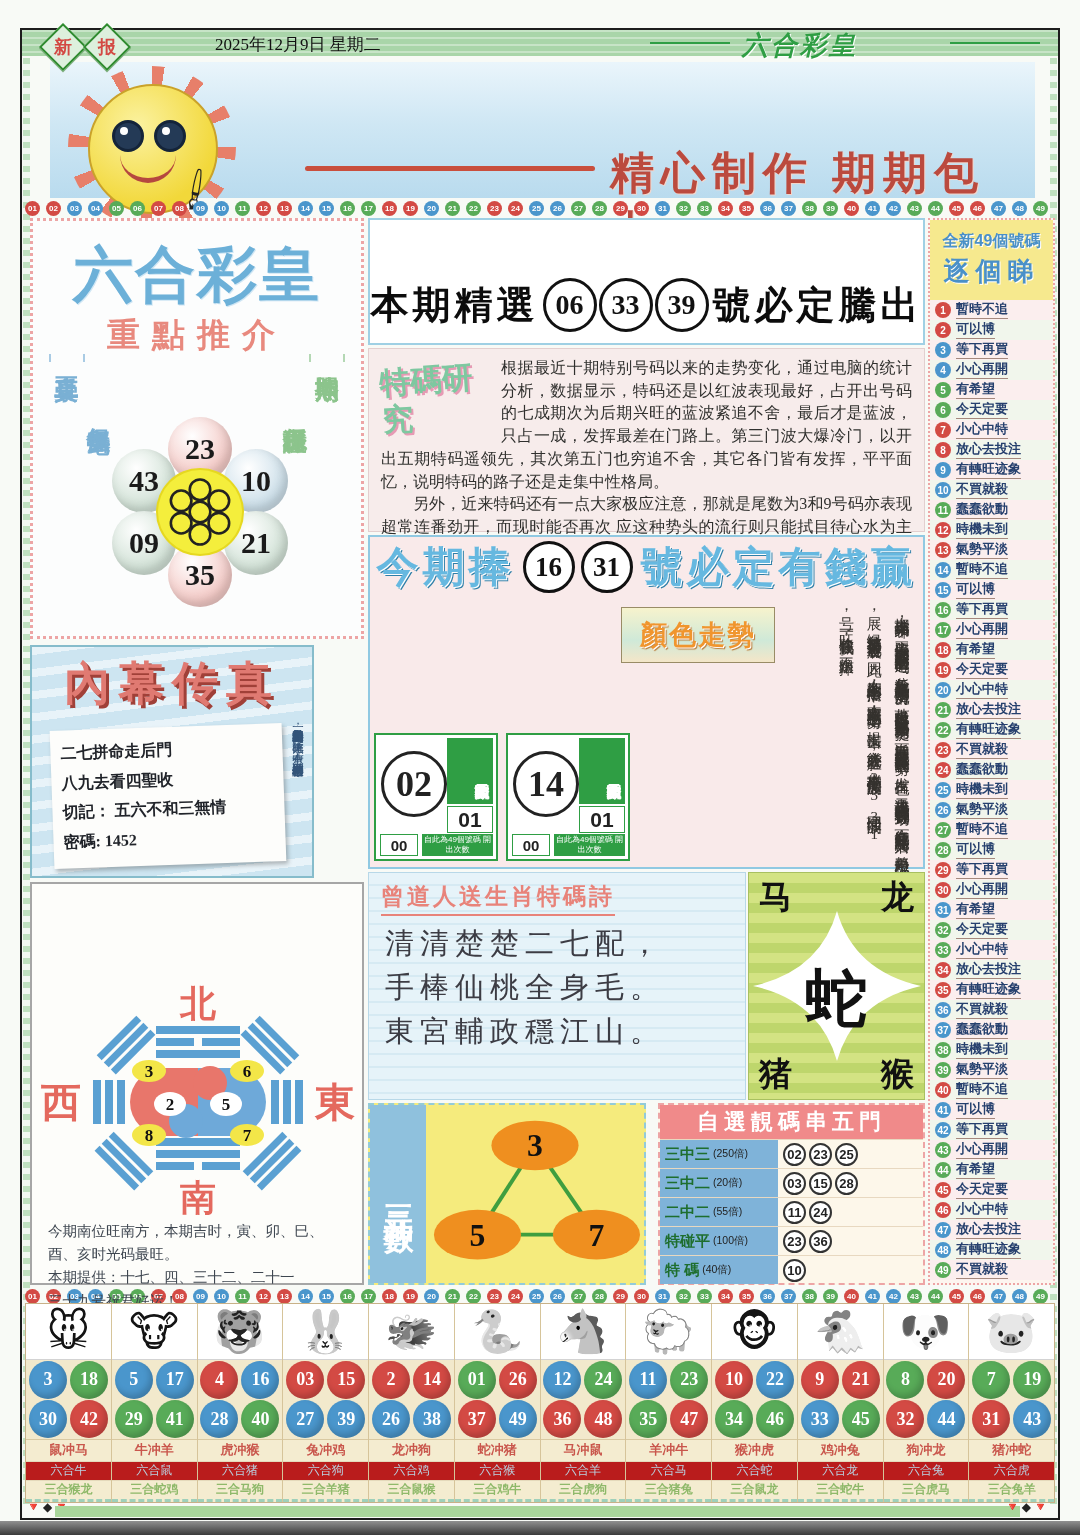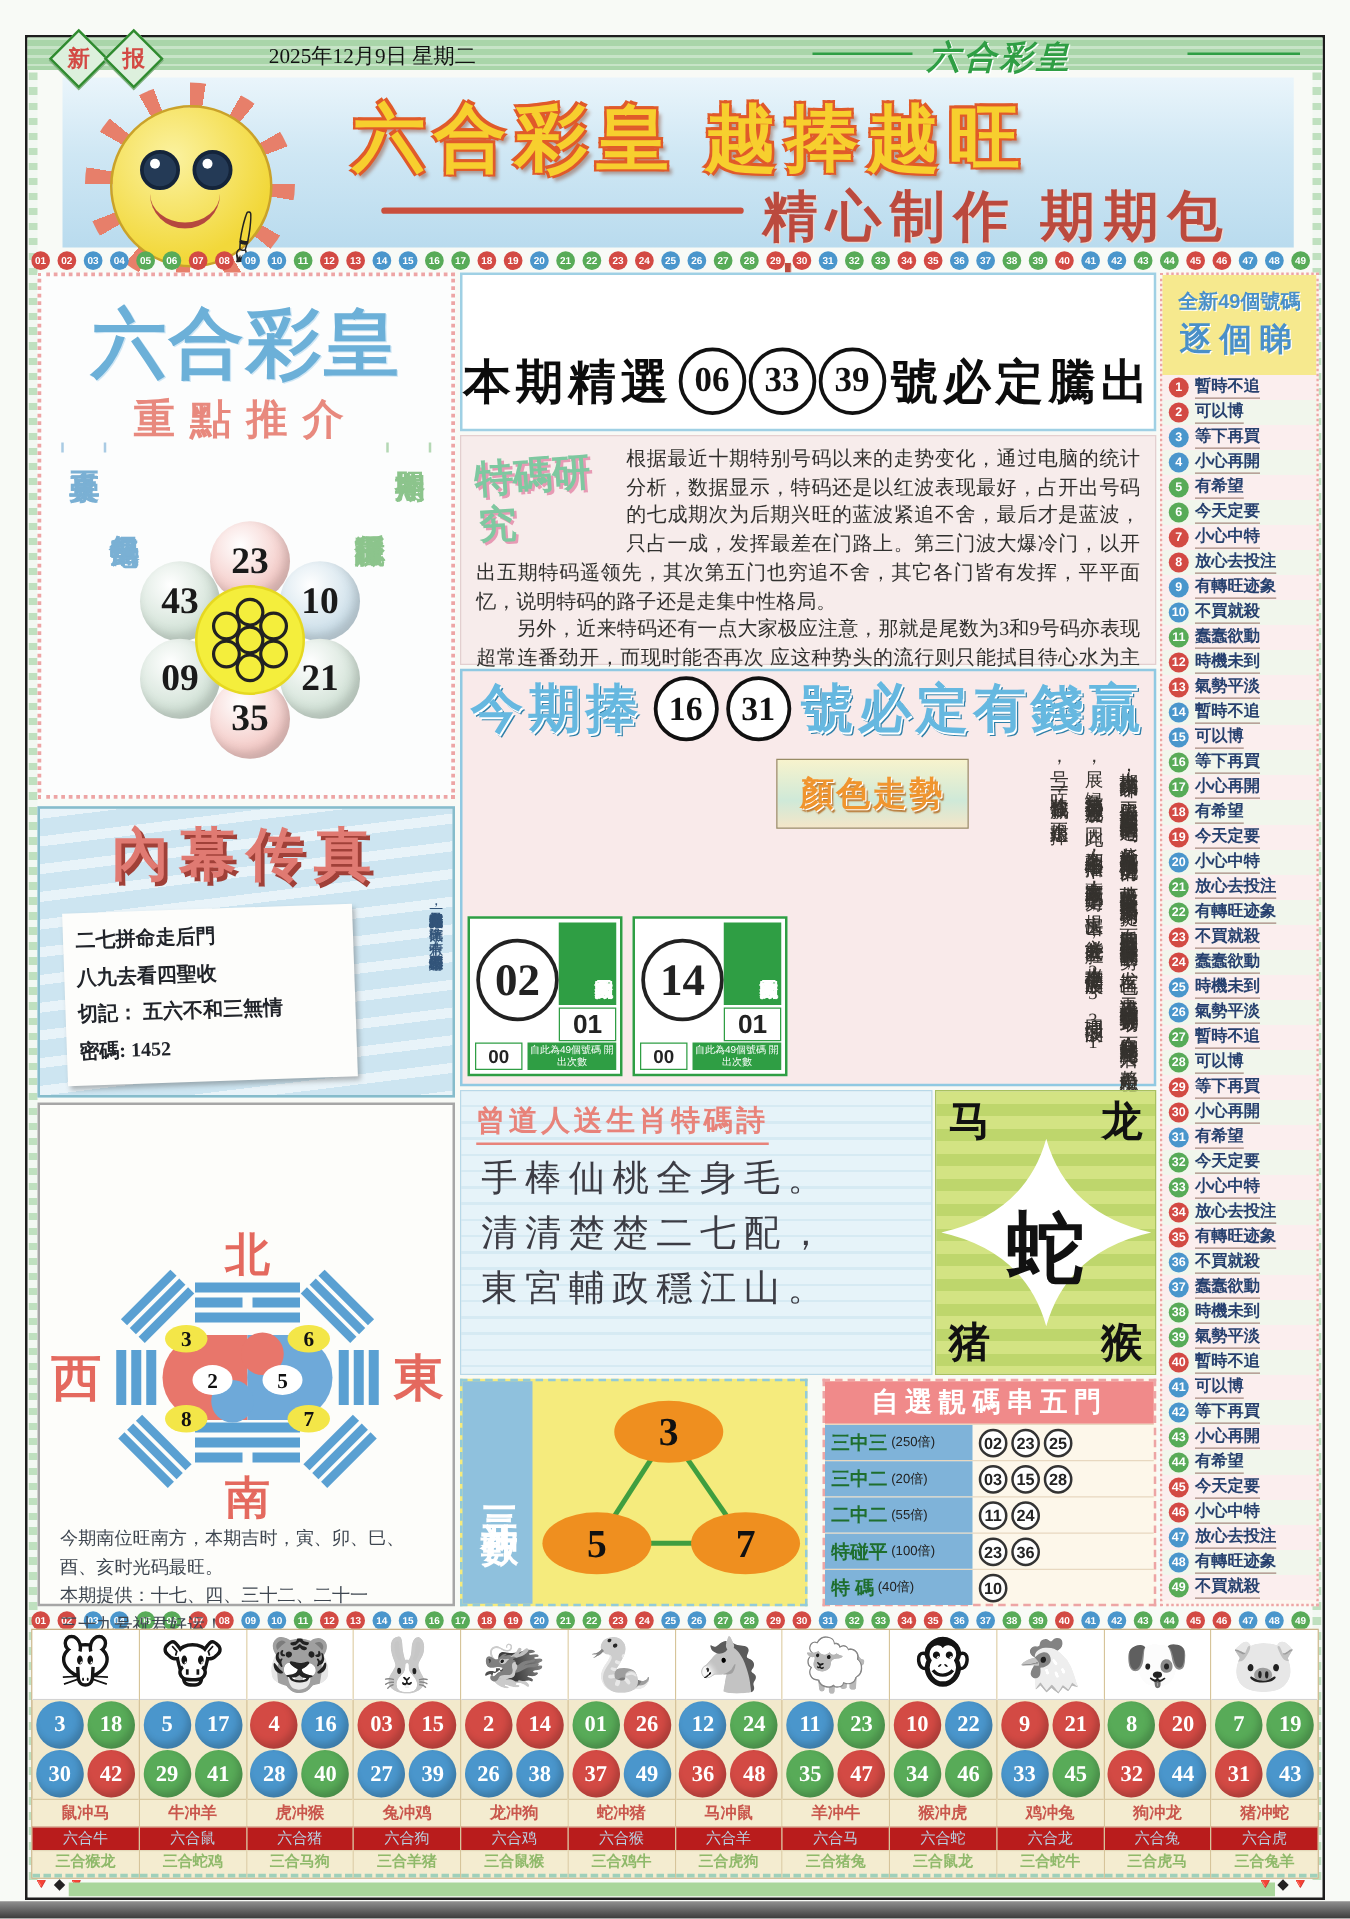--- a/index.html
+++ b/index.html
@@ -71,21 +71,21 @@
   .flower{position:absolute;left:52px;top:196px;width:230px;height:190px;}
   .petal{position:absolute;width:64px;height:64px;border-radius:50%;display:flex;align-items:center;justify-content:center;
          font-size:30px;font-weight:bold;color:#1a1a1a;font-family:"Liberation Serif","DejaVu Serif",serif;
          box-shadow:inset -4px -5px 8px rgba(90,90,90,.25);}
   .pos-top{left:83px;top:0;} .pos-ul{left:27px;top:32px;} .pos-ur{left:139px;top:32px;}
   .pos-ll{left:27px;top:94px;} .pos-lr{left:139px;top:94px;} .pos-bottom{left:83px;top:126px;}
   .fcenter{position:absolute;left:73px;top:53px;width:84px;height:84px;border-radius:50%;background:#f4ee3c;z-index:2;
            display:flex;align-items:center;justify-content:center;box-shadow:0 0 0 2px #e6d820;}
   .slogan{position:absolute;left:0;right:0;top:382px;text-align:center;font-size:36px;font-weight:bold;color:#e8972e;letter-spacing:5px;}
 
-  .lbox2{position:absolute;left:30px;top:645px;width:334px;height:233px;border:2px solid #86bccb;background:#cde5f1;
+  .lbox2{position:absolute;left:30px;top:645px;width:284px;height:233px;border:2px solid #86bccb;background:#cde5f1;
          background-image:repeating-linear-gradient(173deg,rgba(255,255,255,.55) 0 8px,rgba(205,229,241,0) 8px 22px);box-sizing:border-box;}
   .ititle{position:absolute;left:0;right:0;top:6px;text-align:center;font-size:46px;font-weight:bold;color:#e07a72;letter-spacing:8px;
           font-family:"Liberation Serif","DejaVu Serif",serif;text-shadow:3px 3px 0 #a04038;}
   .note{position:absolute;left:20px;top:80px;width:232px;height:138px;background:#fdfdfb;transform:rotate(-2deg);
         box-shadow:2px 3px 4px rgba(60,60,60,.35);padding:8px 10px;box-sizing:border-box;}
   .note div{font-size:16px;font-weight:bold;color:#21242a;line-height:1.85;font-family:"Liberation Serif","DejaVu Serif",serif;}
   .sidenote{position:absolute;right:6px;top:74px;height:148px;font-size:11.5px;color:#33557a;line-height:1.45;}
 
   .lbox3{position:absolute;left:30px;top:882px;width:334px;height:403px;border:2px solid #a6a6a6;background:#fdfdfa;box-sizing:border-box;}
   .mtitle{position:absolute;left:0;right:0;top:6px;text-align:center;font-size:42px;font-weight:bold;color:#5a9cc8;letter-spacing:2px;
@@ -233,21 +233,20 @@
         <div class="eye l">
             <div class="glint"></div>
           </div>
         <div class="eye r">
             <div class="glint"></div>
           </div>
         <div class="mouth"></div>
         <div class="brush">🖌</div>
       </div>
     </div>
-    <div class="btitle">六合彩皇 越捧越旺</div>
     <div class="bline"></div>
     <div class="bsub">精心制作  期期包中</div>
   </div>
 
   <div class="strip strip1">
       <span class="mini-ball" style="background: rgb(211, 74, 68);">01</span>
       <span class="mini-ball" style="background: rgb(211, 74, 68);">02</span>
       <span class="mini-ball" style="background: rgb(74, 150, 204);">03</span>
       <span class="mini-ball" style="background: rgb(74, 150, 204);">04</span>
       <span class="mini-ball" style="background: rgb(88, 171, 88);">05</span>
@@ -511,22 +510,22 @@
             <div class="snote">自此為49個號碼 開出次數</div>
           </div>
         </div>
     </div>
   </div>
 
   <div class="mboxD">
     <div class="poembox">
       <div class="poemtitle">曾道人送生肖特碼詩</div>
       <div class="poemlines">
+          <div>清清楚楚二七配，</div>
           <div>手棒仙桃全身毛。</div>
-          <div>清清楚楚二七配，</div>
           <div>東宮輔政穩江山。</div>
         </div>
     </div>
     <div class="starbox">
       <svg width="168" height="150" viewBox="0 0 100 100" preserveAspectRatio="none">
         <path d="M50 0 Q60 40 100 50 Q60 60 50 100 Q40 60 0 50 Q40 40 50 0 Z" fill="#ffffff"></path>
       </svg>
       <div class="zc tl">马</div>
       <div class="zc tr">龙</div>
       <div class="zc bl">猪</div>

